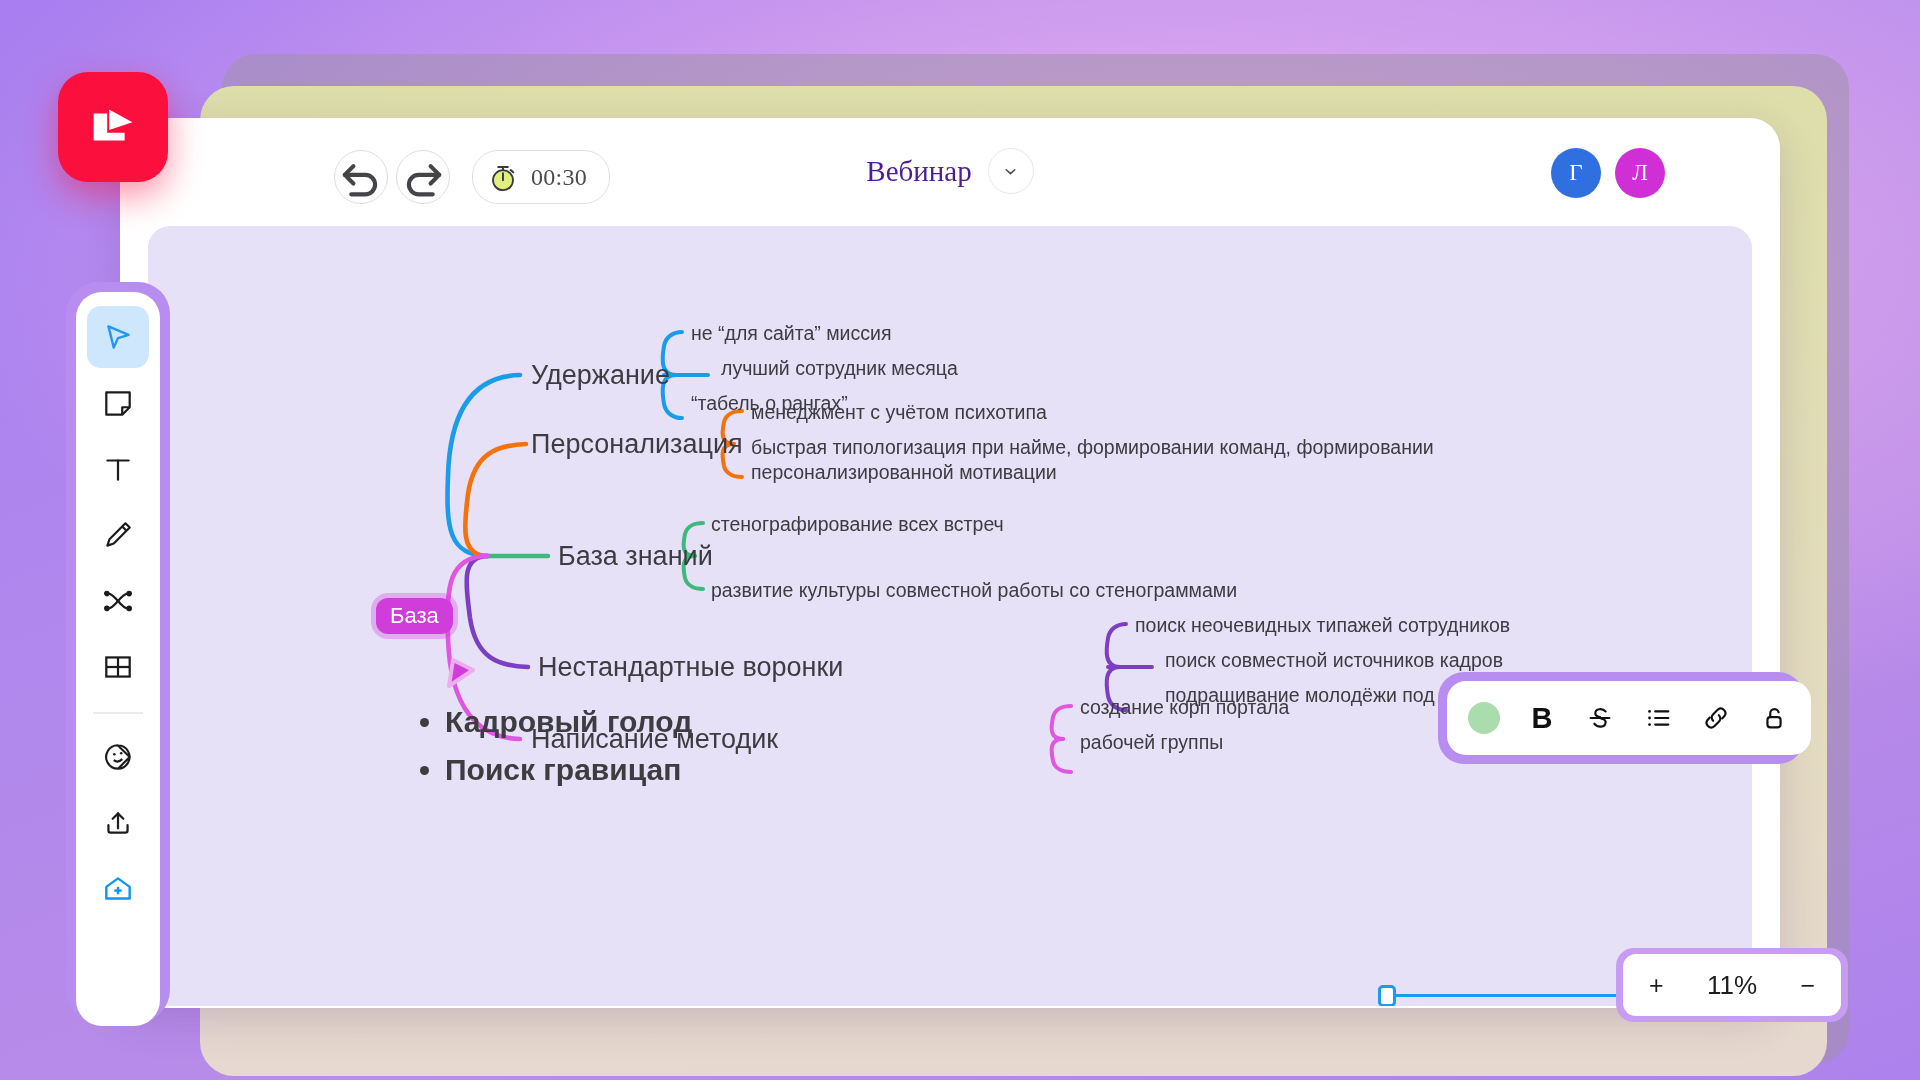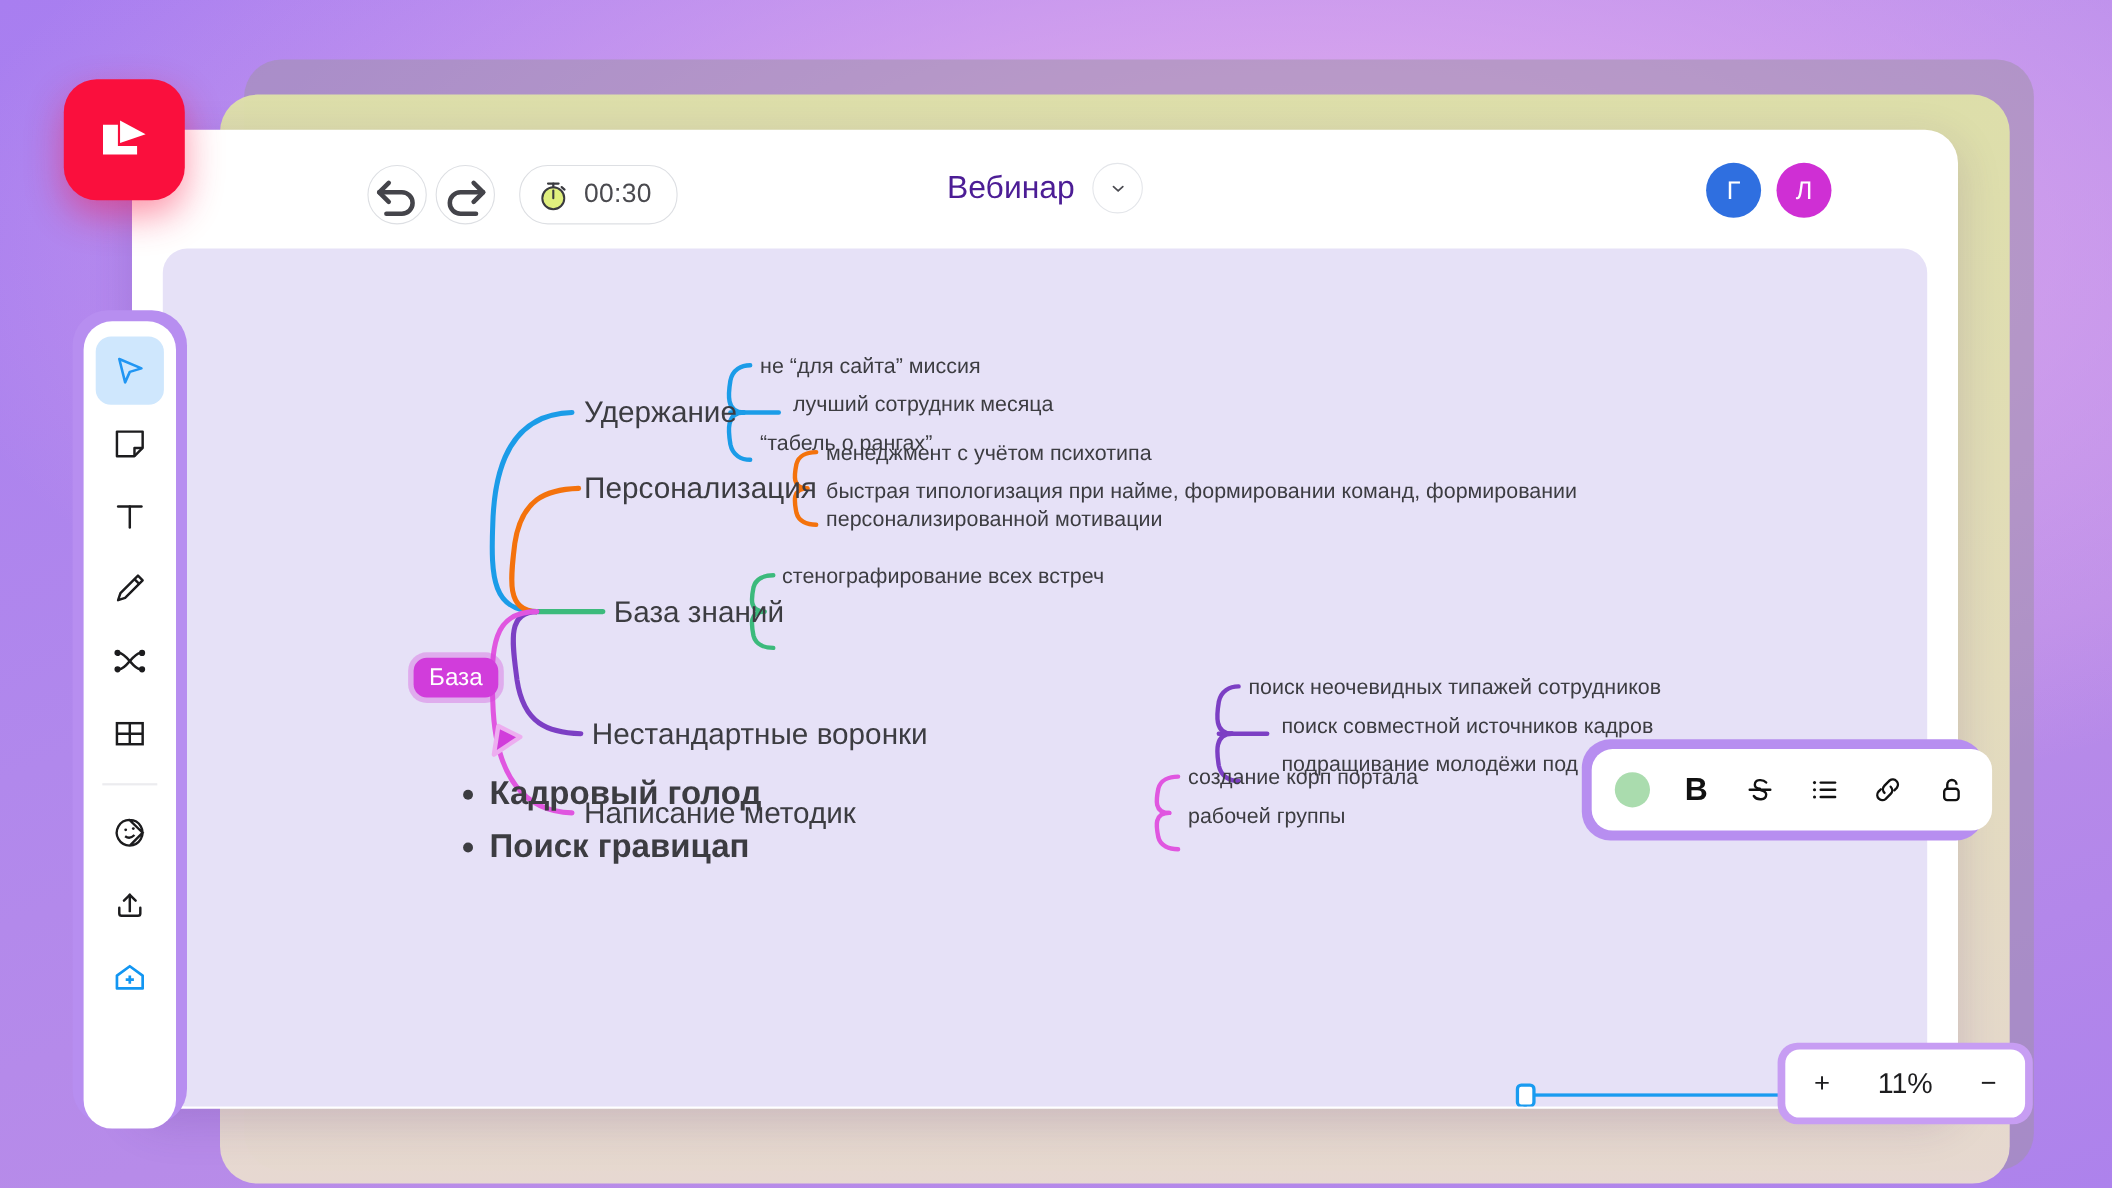--- a/index.html
+++ b/index.html
@@ -24,21 +24,21 @@
   #card{position:absolute;left:120px;top:118px;width:1660px;height:890px;
     background:#ffffff;border-radius:30px;overflow:hidden;
     box-shadow:0 12px 40px rgba(80,40,120,.18);}
   
   #logo{position:absolute;left:58px;top:72px;width:110px;height:110px;
     background:#fa0f3d;border-radius:30px;
     box-shadow:0 14px 34px rgba(250,15,61,.45);
     display:flex;align-items:center;justify-content:center;z-index:40;}
   #logo svg{width:62px;height:62px;}
   
-  #header{position:absolute;left:0;top:0;width:100%;height:91px;}
+  #header{position:absolute;left:0;top:0;width:100%;height:91px;font-family:Liberation Serif, serif;}
   .circ-btn{position:absolute;top:32px;width:52px;height:52px;border-radius:50%;
     border:1.6px solid #dddfe3;background:#fff;display:flex;align-items:center;justify-content:center;
     cursor:pointer;}
   #undo-button{left:214px;}
   #redo-button{left:276px;}
   #timer-pill{position:absolute;left:352px;top:32px;height:52px;border-radius:26px;
     border:1.6px solid #dddfe3;background:#fff;display:flex;align-items:center;gap:11px;
     padding:0 22px 0 13px;cursor:pointer;}
   #timer-pill .tlabel{font-size:24px;color:#4a4a4f;letter-spacing:.3px;}
   #board-title-wrap{position:absolute;left:0;right:0;top:30px;display:flex;align-items:center;
@@ -188,20 +188,21 @@
       <div class="node-l1" style="left:383px;top:498px">Написание методик</div>
 
       <div class="leaf" style="left:543px;top:95px">не “для сайта” миссия</div>
       <div class="leaf" style="left:573px;top:130px">лучший сотрудник месяца</div>
       <div class="leaf" style="left:543px;top:165px">“табель о рангах”</div>
 
       <div class="leaf" style="left:603px;top:174px">менеджмент с учётом психотипа</div>
       <div class="leaf" style="left:603px;top:209px;width:690px">быстрая типологизация при найме, формировании команд, формировании персонализированной мотивации</div>
 
       <div class="leaf" style="left:563px;top:286px">стенографирование всех встреч</div>
+      <div class="leaf" style="left:563px;top:352px">развитие культуры совместной работы со стенограммами</div>
 
       <div class="leaf" style="left:987px;top:387px">поиск неочевидных типажей сотрудников</div>
       <div class="leaf" style="left:1017px;top:422px">поиск совместной источников кадров</div>
       <div class="leaf" style="left:1017px;top:457px">подращивание молодёжи под свои задачи</div>
 
       <div class="leaf" style="left:932px;top:469px">создание корп портала</div>
       <div class="leaf" style="left:932px;top:504px">рабочей группы</div>
     </div>
 
     <div id="bullet-list">

